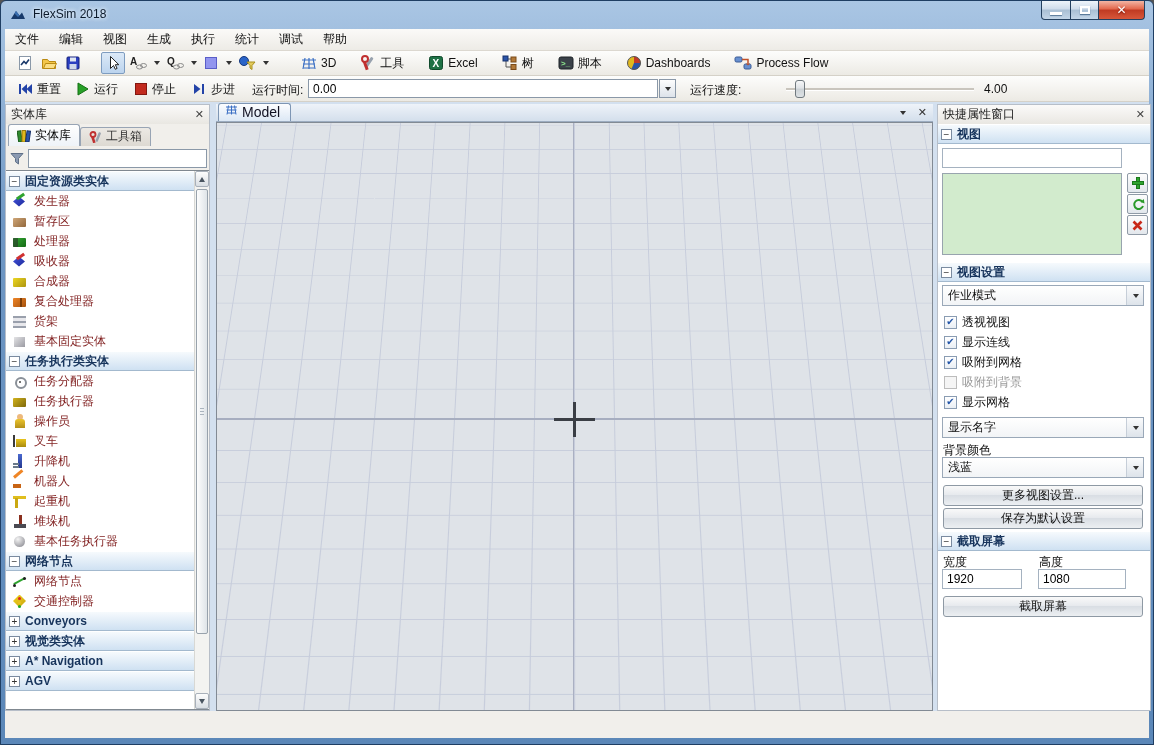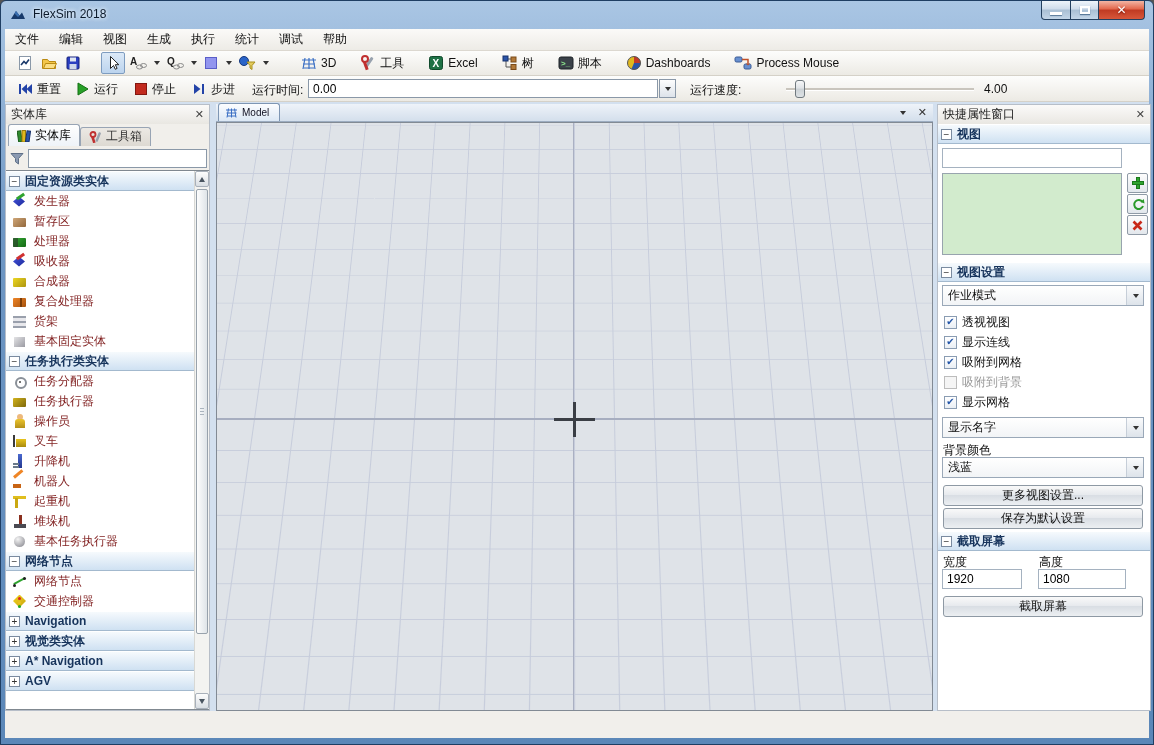--- a/index.html
+++ b/index.html
@@ -133,23 +133,23 @@
   .network-node-icon::after { left:1px; top:10px; width:3px; height:3px; background:#222; border-radius:50%;
     box-shadow:10px -7px 0 #222; }
   .traffic-control-icon::before { left:1px; top:1px; width:13px; height:13px; background:linear-gradient(135deg,#f2d21c,#c8a410);
     clip-path:polygon(50% 0,100% 50%,50% 100%,0 50%); }
   .traffic-control-icon::after { left:6px; top:3px; width:3px; height:3px; border-radius:50%; background:#d22;
     box-shadow:0 4px 0 #e8c020,0 8px 0 #2a2; }
   
   .center { left:211px; width:717px; background:transparent; border:none; }
   .tabstrip { height:18px; background:linear-gradient(#eef3f9,#d4dfec); border-bottom:1px solid #9cacc0;
     display:flex; align-items:flex-end; padding-left:2px; position:relative; }
-  .view-tab { display:flex; align-items:center; gap:4px; height:18px; padding:0 10px 0 6px;
+  .view-tab { display:flex; gap:4px; height:18px; padding:0 10px 0 6px;
     border:1px solid #7e96b4; border-bottom:none; border-radius:3px 3px 0 0;
-    background:linear-gradient(#fcfdff,#dcE8f5); font-size:10px; color:#112; }
+    background:linear-gradient(#fcfdff,#dcE8f5); font-size:14px; color:#112; }
   .tabstrip-ctrl { position:absolute; right:6px; top:2px; display:flex; gap:12px; align-items:center; }
   .tabstrip-ctrl .x { font-size:11px; color:#333; }
   .viewport { position:absolute; left:0; right:0; top:18px; bottom:0; background:#dfe3e8;
     border:1px solid #828a94; overflow:hidden; }
   .grid-plane { position:absolute; left:-1643px; top:-1704px; width:4000px; height:4000px;
     background-image:
       repeating-linear-gradient(to right,#c6ccdb 0 1px,transparent 1px 40px),
       repeating-linear-gradient(to bottom,#c6ccdb 0 1px,transparent 1px 40px);
     transform:perspective(1900px) rotateX(40deg); transform-origin:50% 50%; }
   .axis-x { position:absolute; left:0; right:0; top:295px; height:2px; background:#a7aec0; }
@@ -378,21 +378,21 @@
       <div class="tb-sep"></div>
       <div class="tb-btn">
         <span>
             <svg width="18" height="16">
               <rect x="1" y="2" width="7" height="5" rx="1.5" fill="#6890d0" stroke="#3a5a94"></rect>
               <rect x="10" y="9" width="7" height="5" rx="1.5" fill="#6890d0" stroke="#3a5a94"></rect>
               <path d="M8 4.5h6v4" fill="none" stroke="#c05028" stroke-width="1.5"></path>
               <polygon points="14,9.5 11.8,7.5 16.2,7.5" fill="#c05028" transform="translate(0,1)"></polygon>
             </svg>
           </span>
-        <span>Process Mouse</span>
+        <span>Process Flow</span>
       </div>
     </div>
 
     <div class="toolbar toolbar2">
       <div class="run-btn" style="left:8px">
         <span>
             <svg width="16" height="16">
               <rect x="2" y="3" width="2" height="10" fill="#2343a8"></rect>
               <polygon points="10,3 4.5,8 10,13" fill="#2343a8"></polygon>
               <polygon points="15,3 9.5,8 15,13" fill="#2343a8"></polygon>
@@ -561,21 +561,21 @@
                 <span class="ic network-node-icon"></span>
                 <span class="li-label">网络节点</span>
               </div>
             <div class="li-item">
                 <span class="ic traffic-control-icon"></span>
                 <span class="li-label">交通控制器</span>
               </div>
 
             <div class="sec-hdr">
               <span class="expbox">+</span>
-              <span>Navigation</span>
+              <span>Conveyors</span>
             </div>
             <div class="sec-hdr">
               <span class="expbox">+</span>
               <span>视觉类实体</span>
             </div>
             <div class="sec-hdr">
               <span class="expbox">+</span>
               <span>A* Navigation</span>
             </div>
             <div class="sec-hdr">

